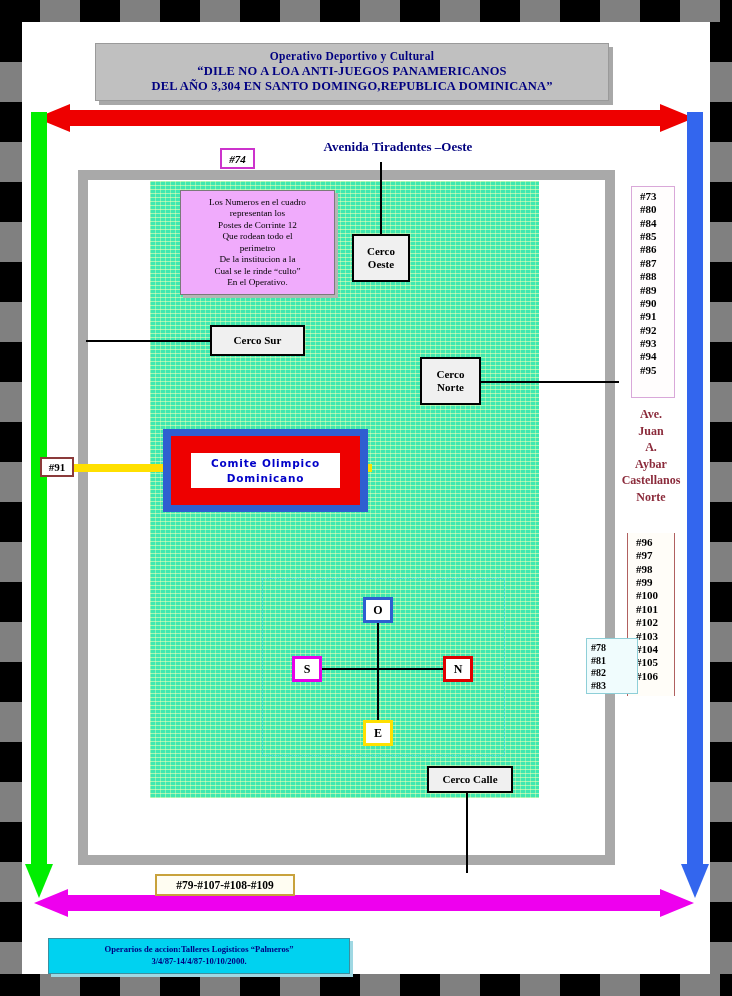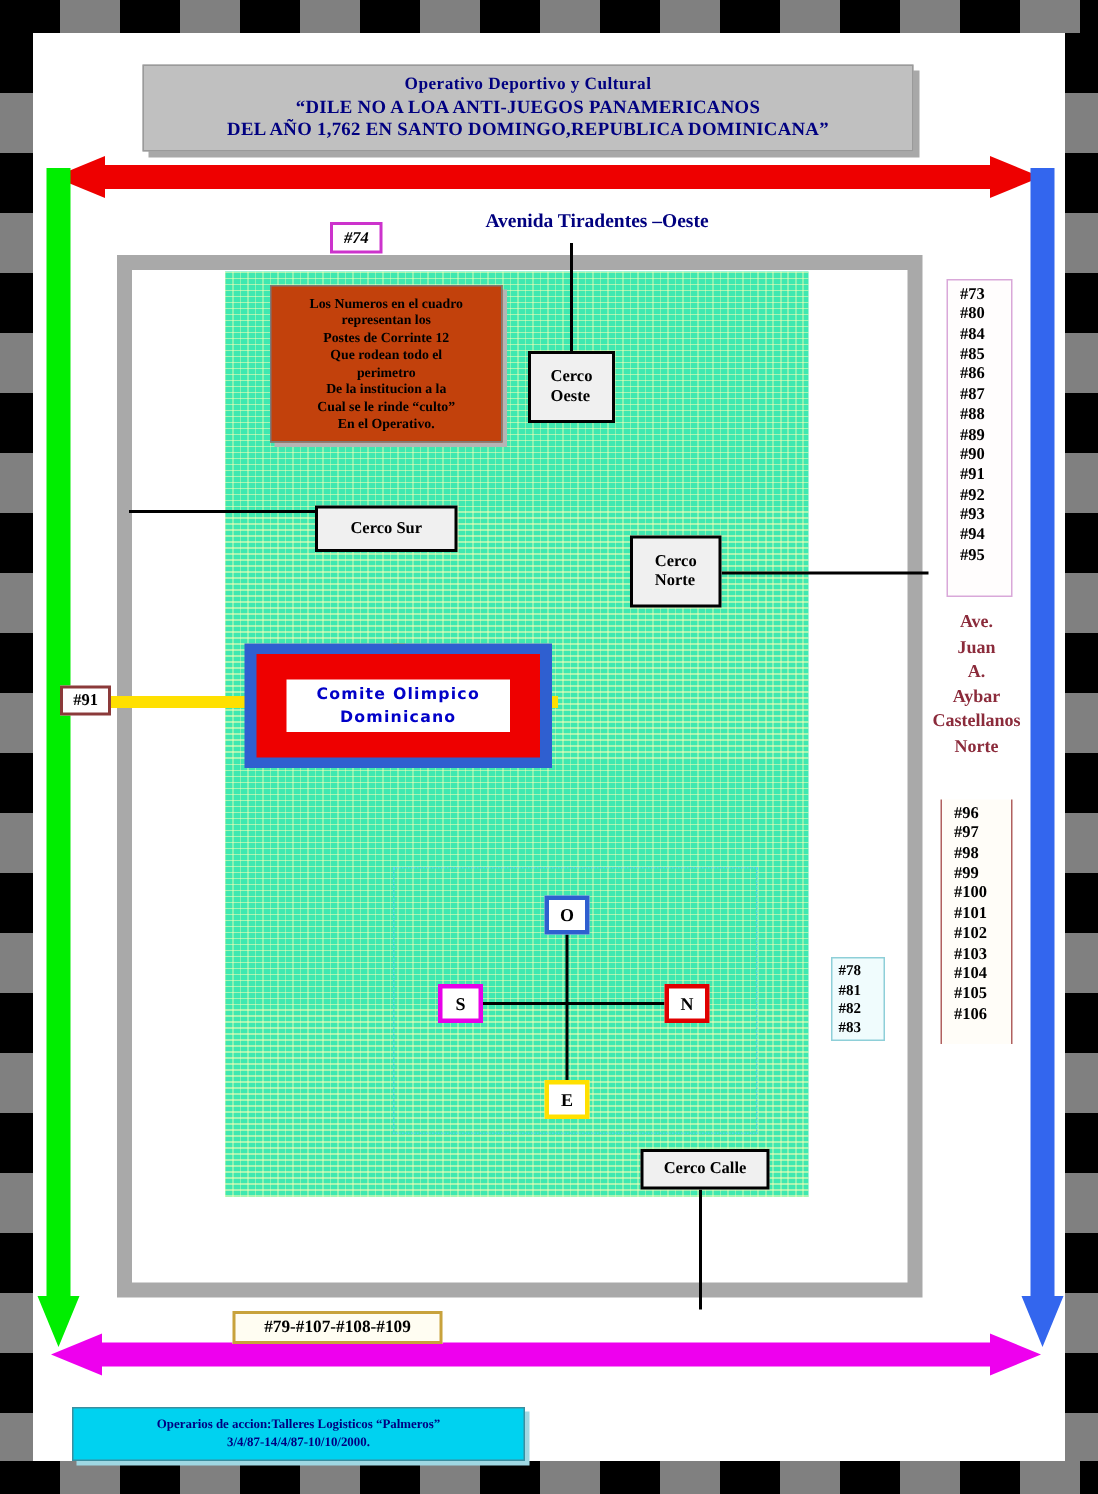--- a/index.html
+++ b/index.html
@@ -90,40 +90,41 @@
       repeating-linear-gradient(90deg,  rgba(255,255,180,0.40) 0px, rgba(255,255,180,0.40) 1px, rgba(0,0,0,0) 1px, rgba(0,0,0,0) 5px);
   }
 
   
   .box {
     position: absolute;
     box-sizing: border-box;
     display: flex;
     align-items: center;
     justify-content: center;
+    text-align: center;
     font-weight: bold;
     background: #f2f2f2;
   }
   .cerco-box {
     border: 2px solid #000000;
     background: #f0f0f0;
     color: #000000;
     font-size: 11px;
     line-height: 1.15;
     flex-direction: column;
   }
   .note-box {
     position: absolute;
     box-sizing: border-box;
     border: 1px solid #7a7a7a;
-    background: #c2410c;
+    background: #f0abfc;
     box-shadow: 3px 3px 0 #b5b5b5;
     color: #000000;
     font-size: 9.2px;
-    font-weight: bold;
+    font-weight: normal;
     line-height: 1.25;
     text-align: center;
     display: flex;
     flex-direction: column;
     align-items: center;
     justify-content: center;
     padding: 3px 4px;
   }
 
   
@@ -361,21 +362,21 @@
       <div class="border-seg" style="left: 710px; top: 862px; width: 22px; height: 40px; background: rgb(128, 128, 128);"></div>
       <div class="border-seg" style="left: 710px; top: 902px; width: 22px; height: 40px; background: rgb(0, 0, 0);"></div>
       <div class="border-seg" style="left: 710px; top: 942px; width: 22px; height: 32px; background: rgb(128, 128, 128);"></div>
     </div>
 
   <div class="canvas"></div>
 
   <div class="title-banner">
     <div class="title-line1">Operativo Deportivo y Cultural</div>
     <div class="title-line2">“DILE NO A LOA ANTI-JUEGOS PANAMERICANOS</div>
-    <div class="title-line3">DEL AÑO 1,762 EN SANTO DOMINGO,REPUBLICA DOMINICANA”</div>
+    <div class="title-line3">DEL AÑO 3,304 EN SANTO DOMINGO,REPUBLICA DOMINICANA”</div>
   </div>
 
   <div class="arrow-shaft" style="left:70px; top:110px; width:590px; height:16px; background:#ee0000;"></div>
   <div class="arrow-head" style="left:36px; top:104px; border-top:14px solid transparent; border-bottom:14px solid transparent; border-right:34px solid #ee0000;"></div>
   <div class="arrow-head" style="left:660px; top:104px; border-top:14px solid transparent; border-bottom:14px solid transparent; border-left:34px solid #ee0000;"></div>
 
   <div class="arrow-shaft" style="left:68px; top:895px; width:592px; height:16px; background:#ee00ee;"></div>
   <div class="arrow-head" style="left:34px; top:889px; border-top:14px solid transparent; border-bottom:14px solid transparent; border-right:34px solid #ee00ee;"></div>
   <div class="arrow-head" style="left:660px; top:889px; border-top:14px solid transparent; border-bottom:14px solid transparent; border-left:34px solid #ee00ee;"></div>
 
@@ -432,21 +433,21 @@
 #99
 #100
 #101
 #102
 #103
 #104
 #105
 #106</div>
   </div>
 
-  <div class="num-col col-small" style="left:554px; top:638px; width:36px; height:56px;">
+  <div class="num-col col-small" style="left:586px; top:638px; width:52px; height:56px;">
     <div style="white-space:pre-line;">#78
 #81
 #82
 #83</div>
   </div>
 
   <div class="note-box" style="left:180px; top:190px; width:155px; height:105px;">
     <div style="white-space:pre-line;">Los Numeros en el cuadro
 representan los
 Postes de Corrinte 12
@@ -457,21 +458,21 @@
 En el Operativo.</div>
   </div>
 
   <div class="leader" style="left:380px; top:162px; width:1.5px; height:72px;"></div>
   <div class="box cerco-box" style="left:352px; top:234px; width:58px; height:48px;">
     <span style="white-space:pre-line;">Cerco
 Oeste</span>
   </div>
 
   <div class="leader" style="left:86px; top:340px; width:126px; height:1.5px;"></div>
-  <div class="box cerco-box" style="left:210px; top:325px; width:95px; height:31px;margin-top:12px;">
+  <div class="box cerco-box" style="left:210px; top:325px; width:95px; height:31px;">
     <span>Cerco Sur</span>
   </div>
 
   <div class="leader" style="left:481px; top:381px; width:138px; height:1.5px;"></div>
   <div class="box cerco-box" style="left:420px; top:357px; width:61px; height:48px;">
     <span style="white-space:pre-line;">Cerco
 Norte</span>
   </div>
 
   <div class="leader" style="left:466px; top:793px; width:1.5px; height:80px;"></div>

